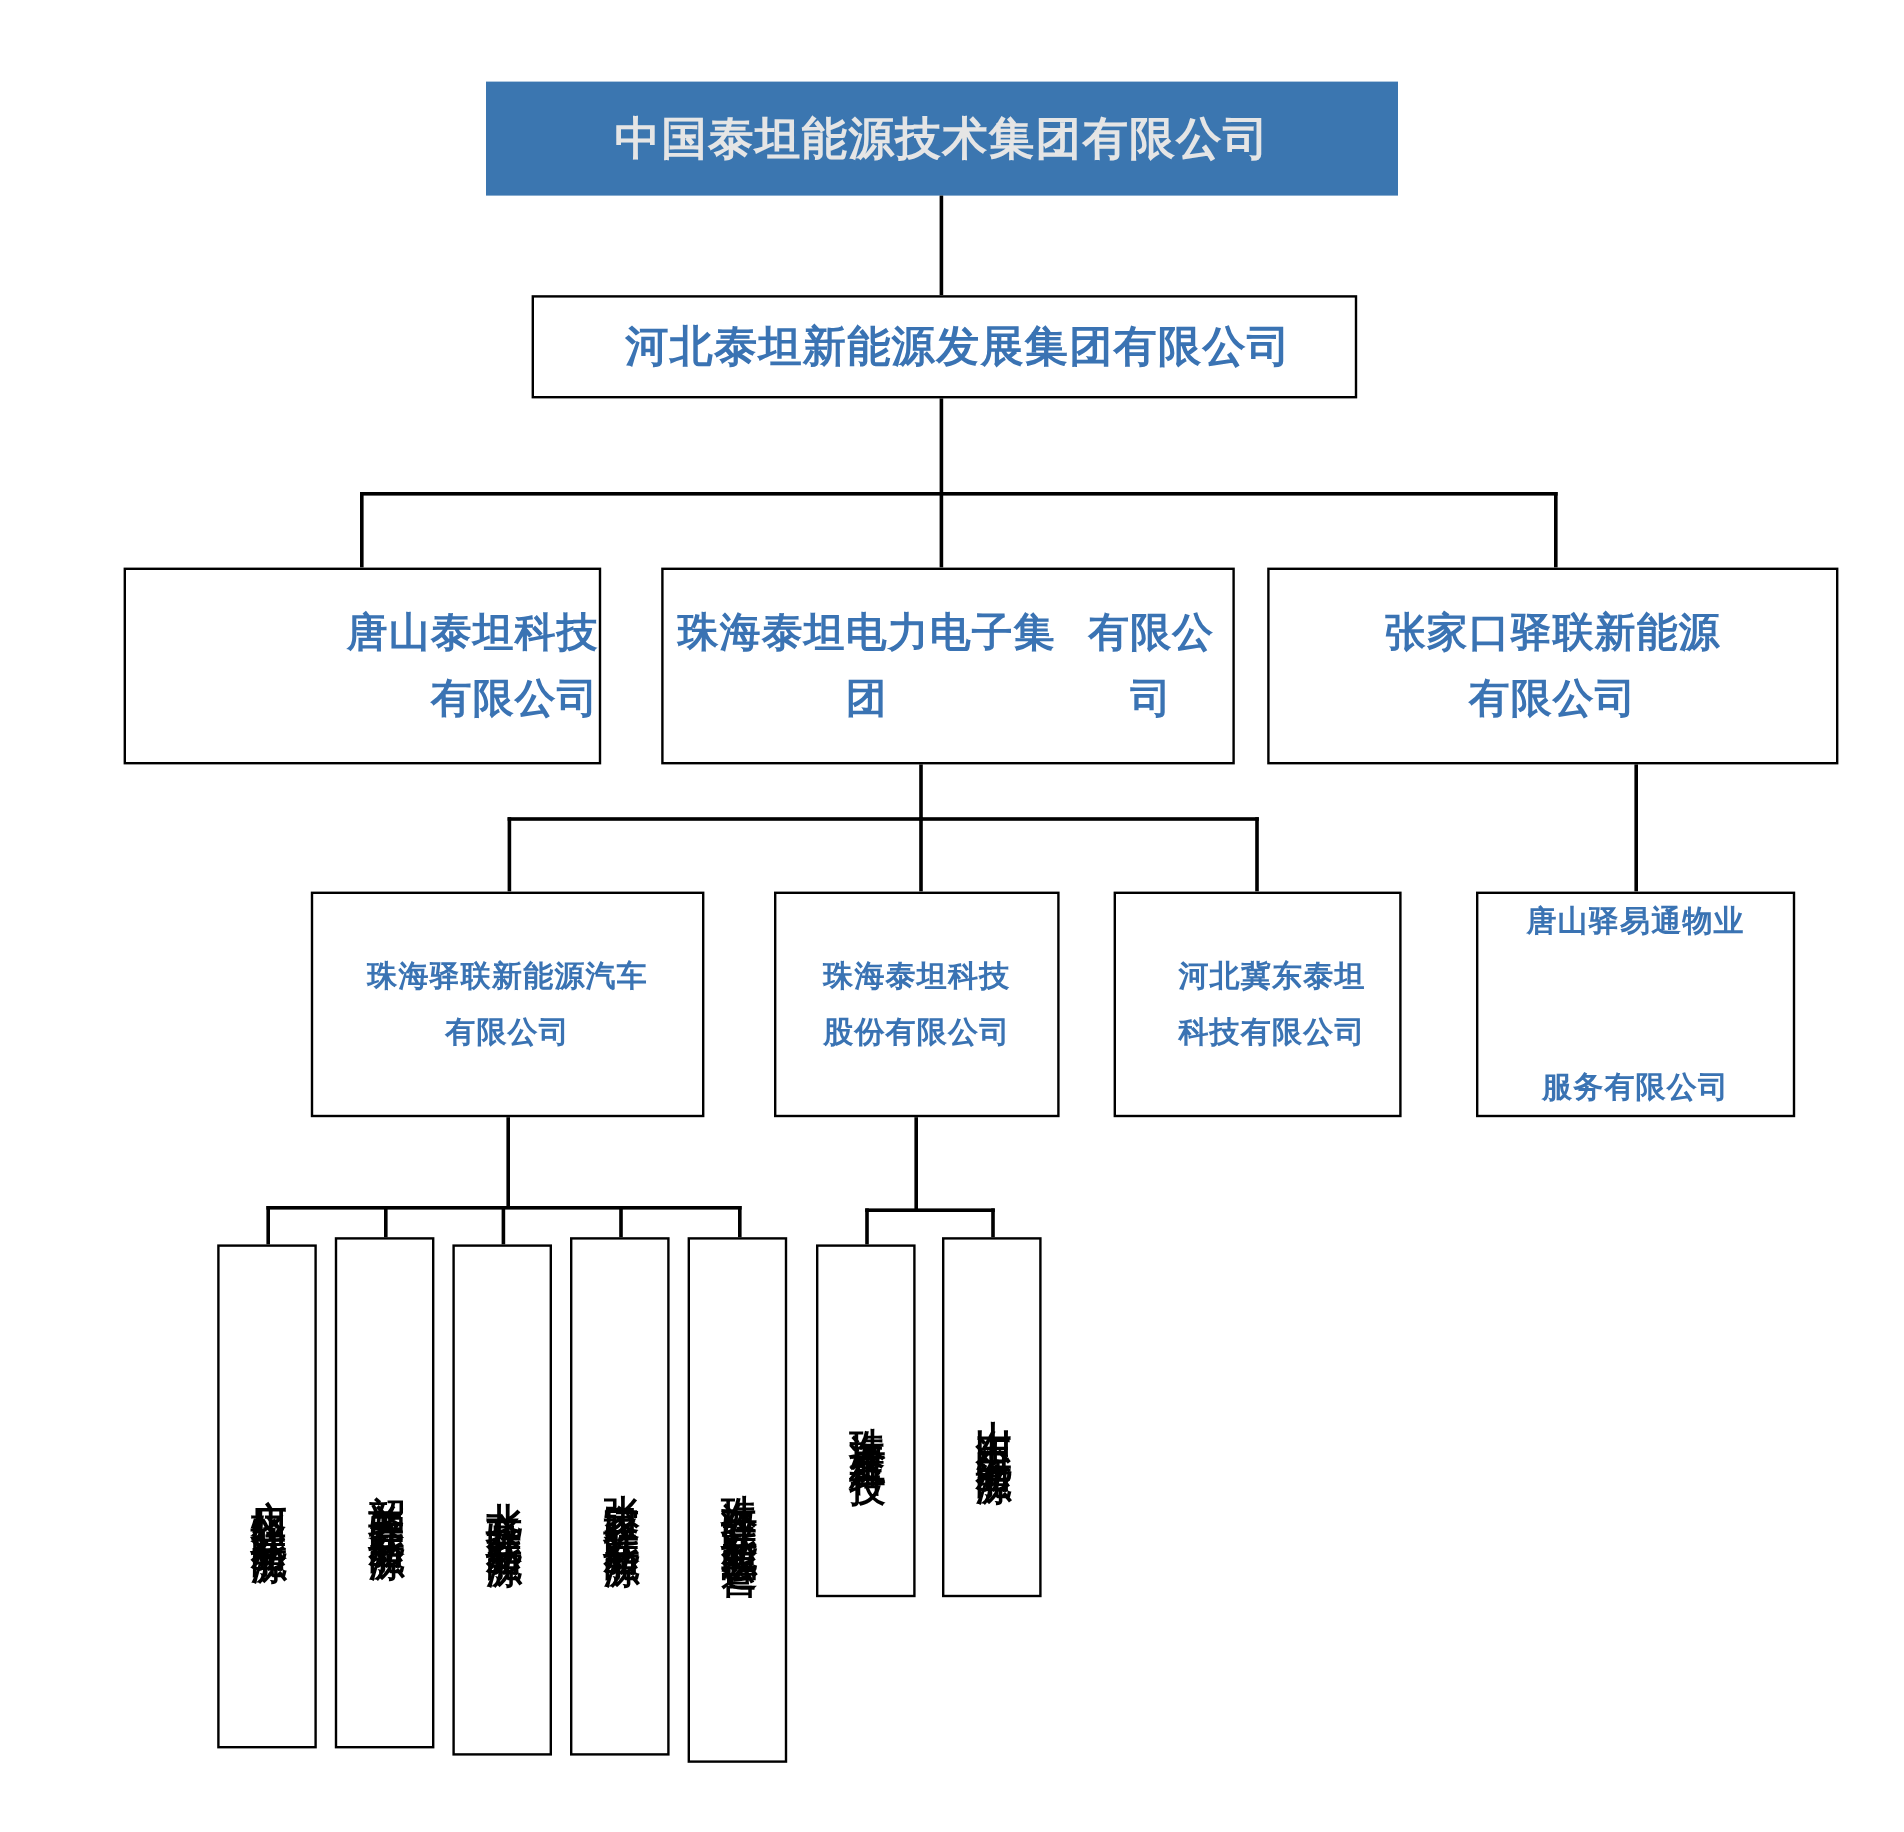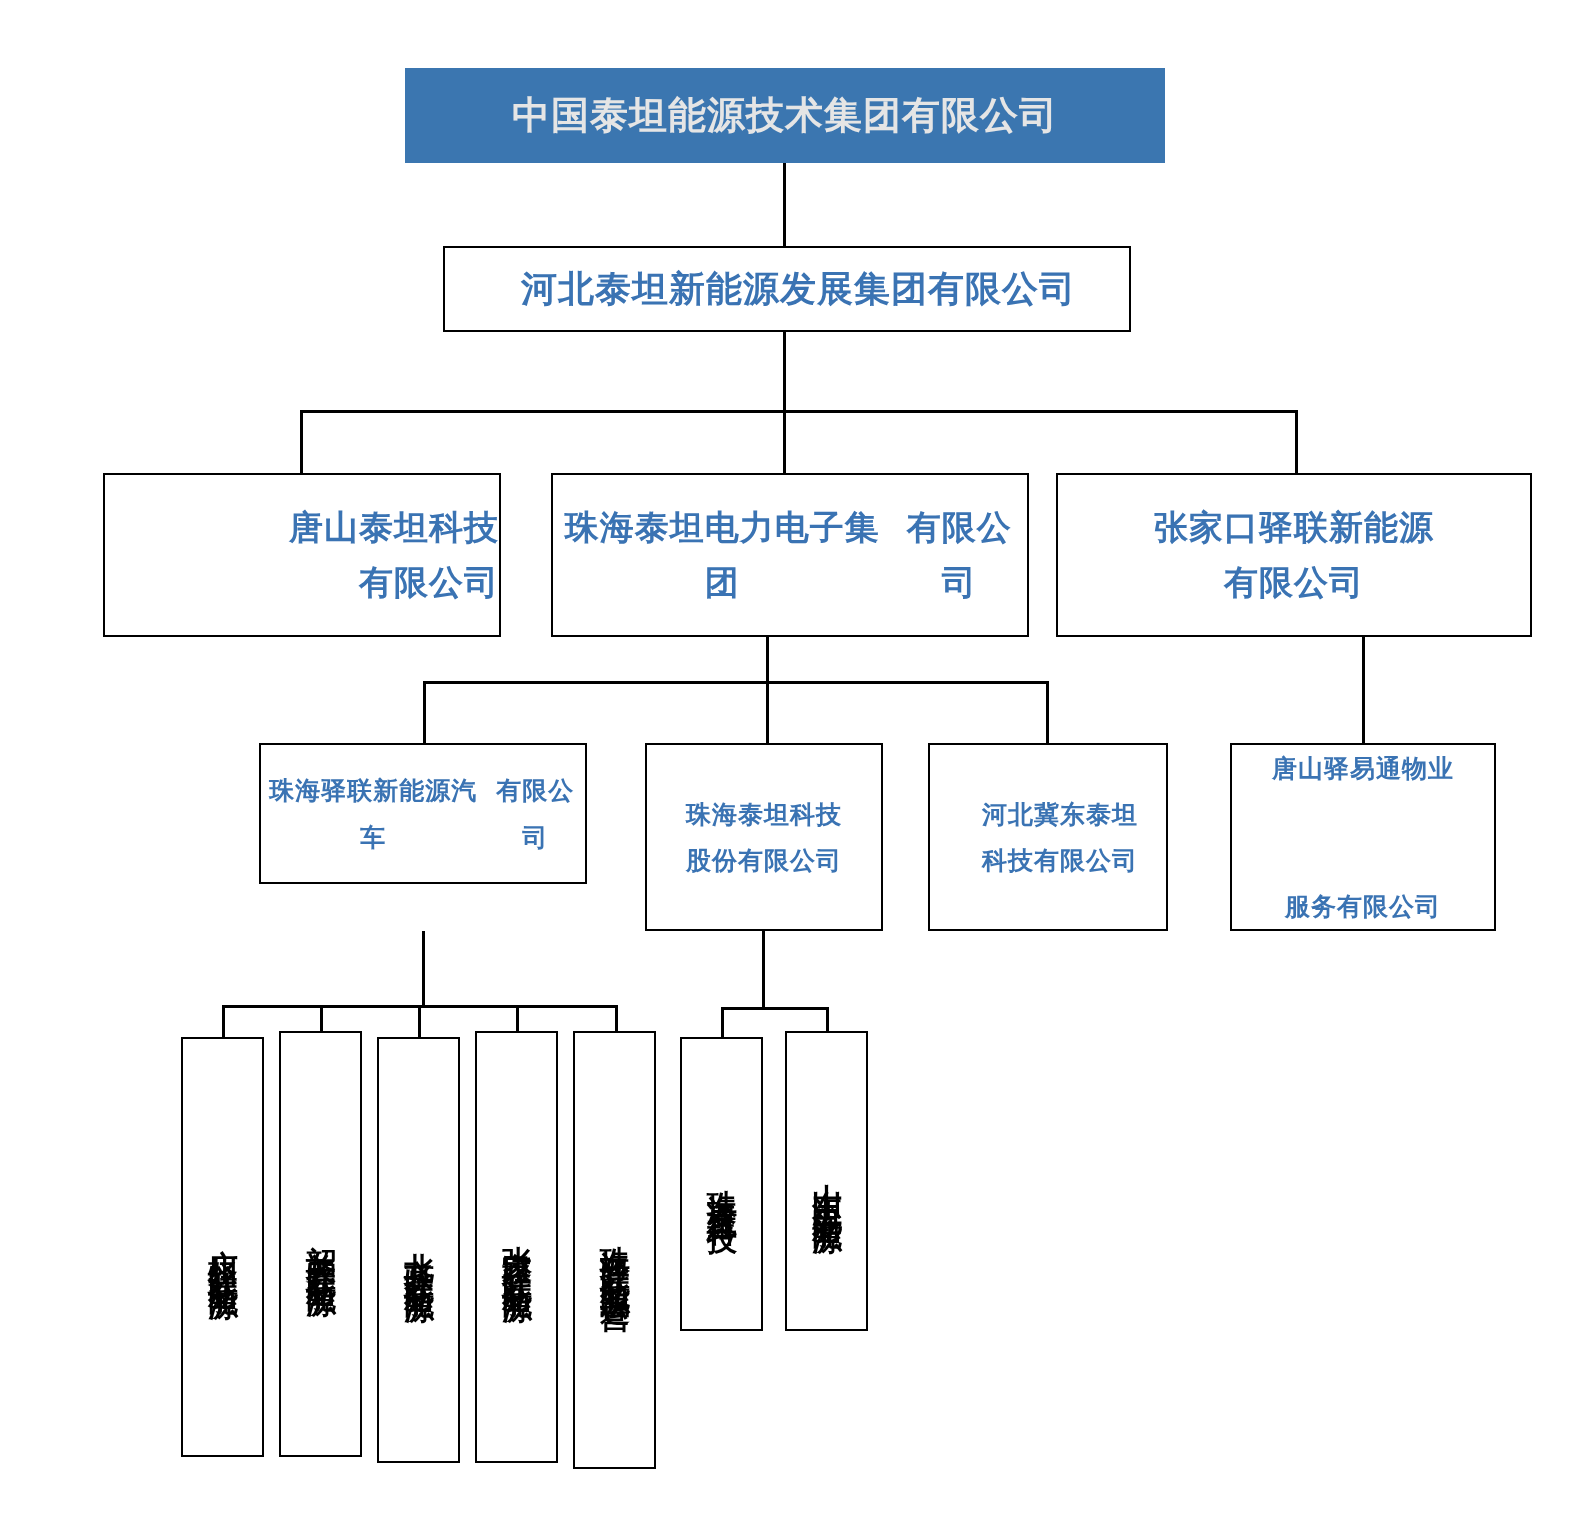--- a/index.html
+++ b/index.html
@@ -104,21 +104,21 @@
   </div>
 
   <div class="line v" style="left:766px; top:637px; height:47px;"></div>
   <div class="line h" style="left:423px; top:681px; width:626px;"></div>
   <div class="line v" style="left:423px; top:681px; height:62px;"></div>
   <div class="line v" style="left:766px; top:681px; height:62px;"></div>
   <div class="line v" style="left:1046px; top:681px; height:62px;"></div>
 
   <div class="line v" style="left:1362px; top:637px; height:106px;"></div>
 
-  <div class="node box lvl4" style="left:259px; top:743px; width:328px; height:141px; flex-direction:row;align-items:center;">
+  <div class="node box lvl4" style="left:259px; top:743px; width:328px; height:188px; flex-direction:column;align-items:center;">
     <span>珠海驿联新能源汽车</span>
     <span>有限公司</span>
   </div>
 
   <div class="node box lvl4" style="left:645px; top:743px; width:238px; height:188px; flex-direction:column;">
     <span>珠海泰坦科技</span>
     <span>股份有限公司</span>
   </div>
 
   <div class="node box lvl4" style="left:928px; top:743px; width:240px; height:188px; flex-direction:column;padding-left:24px;">

